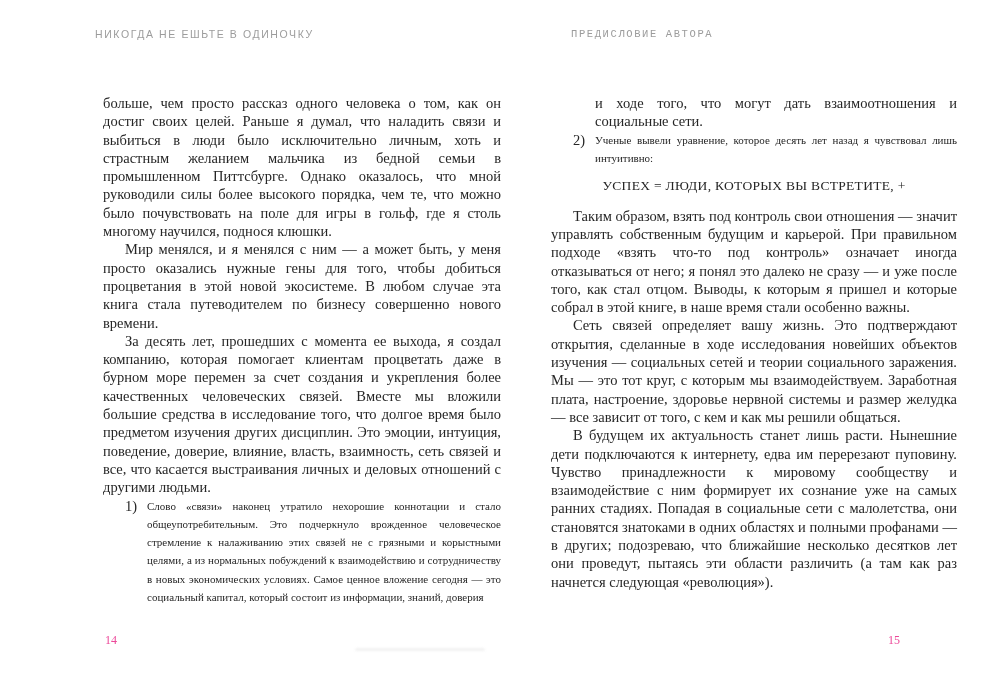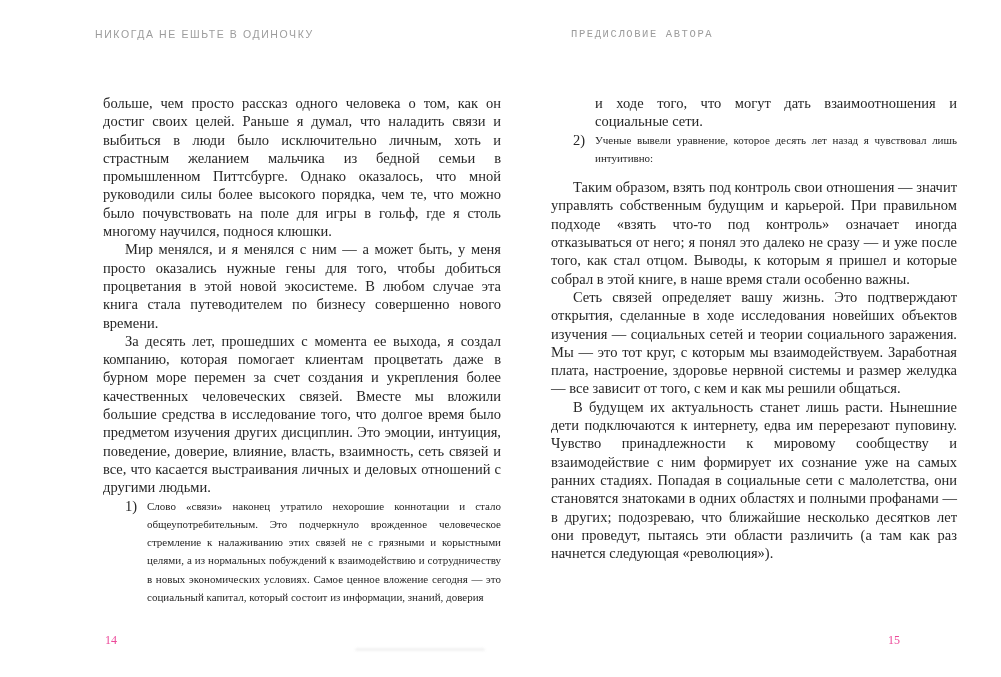--- a/index.html
+++ b/index.html
@@ -134,20 +134,21 @@
 
     <div class="text-block">
       <div class="list-cont">и ходе того, что могут дать взаимоотношения и социальные сети.</div>
 
       <div class="list-item">
         <span class="list-marker">2)</span>
         <span class="list-text">Ученые вывели уравнение, которое десять лет назад я чувствовал лишь интуитивно:</span>
       </div>
 
       <div class="equation">
+        <div>УСПЕХ = ЛЮДИ, КОТОРЫХ ВЫ ВСТРЕТИТЕ, +</div>
       </div>
 
       <p>Таким образом, взять под контроль свои отношения — значит управлять собственным будущим и карьерой. При правильном подходе «взять что-то под контроль» означает иногда отказываться от него; я понял это далеко не сразу — и уже после того, как стал отцом. Выводы, к которым я пришел и которые собрал в этой книге, в наше время стали особенно важны.</p>
       <p>Сеть связей определяет вашу жизнь. Это подтверждают открытия, сделанные в ходе исследования новейших объектов изучения — социальных сетей и теории социального заражения. Мы — это тот круг, с которым мы взаимодействуем. Заработная плата, настроение, здоровье нервной системы и размер желудка — все зависит от того, с кем и как мы решили общаться.</p>
       <p>В будущем их актуальность станет лишь расти. Нынешние дети подключаются к интернету, едва им перерезают пуповину. Чувство принадлежности к мировому сообществу и взаимодействие с ним формирует их сознание уже на самых ранних стадиях. Попадая в социальные сети с малолетства, они становятся знатоками в одних областях и полными профанами — в других; подозреваю, что ближайшие несколько десятков лет они проведут, пытаясь эти области различить (а там как раз начнется следующая «революция»).</p>
     </div>
   </div>
 
   <div class="page-number page-number-left">14</div>
   <div class="page-number page-number-right">15</div>

